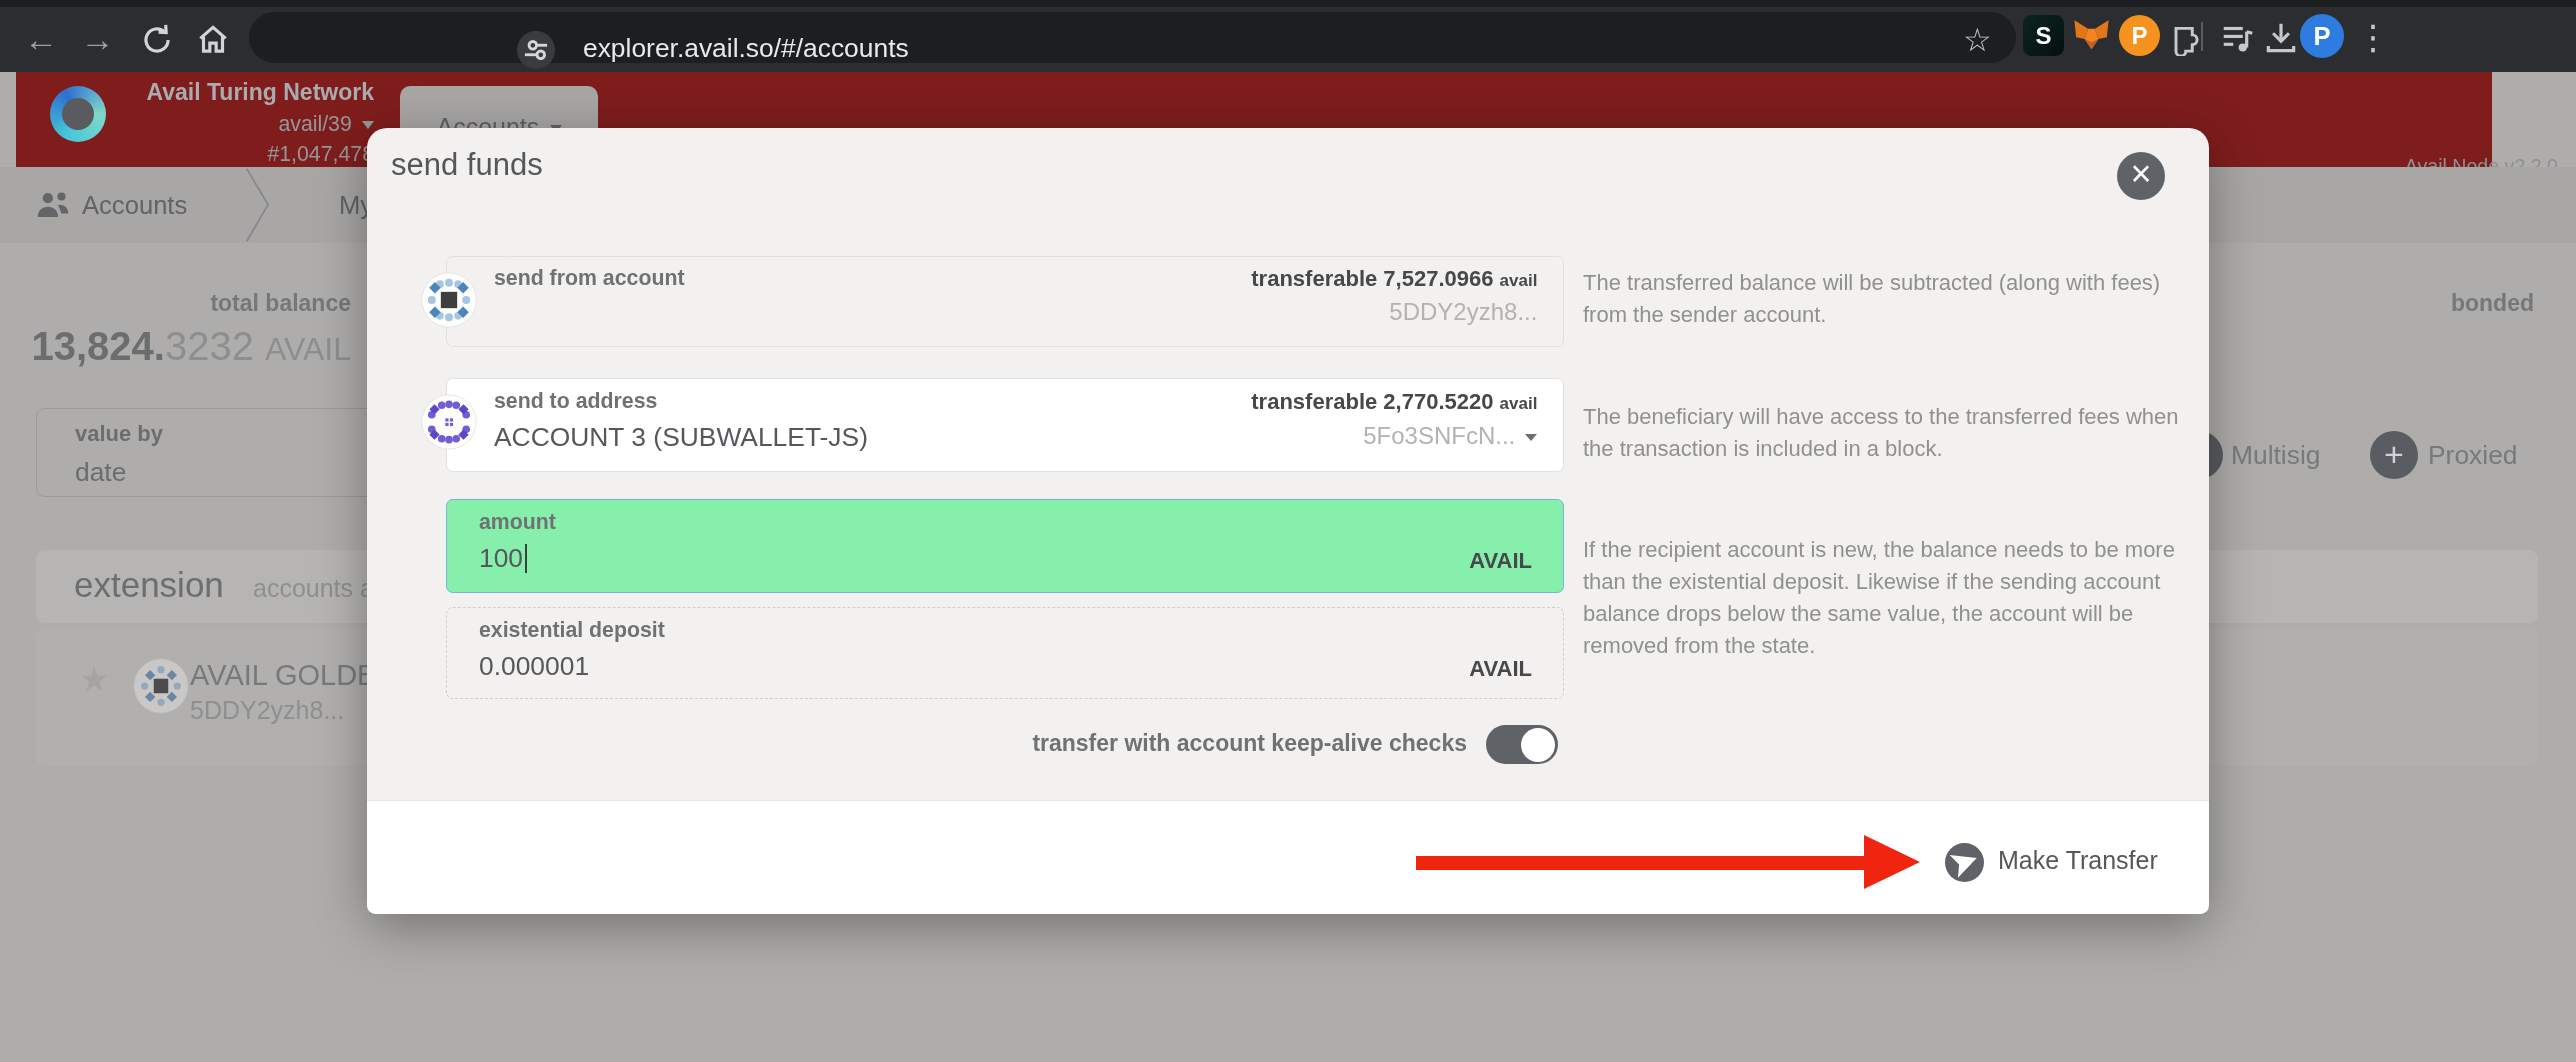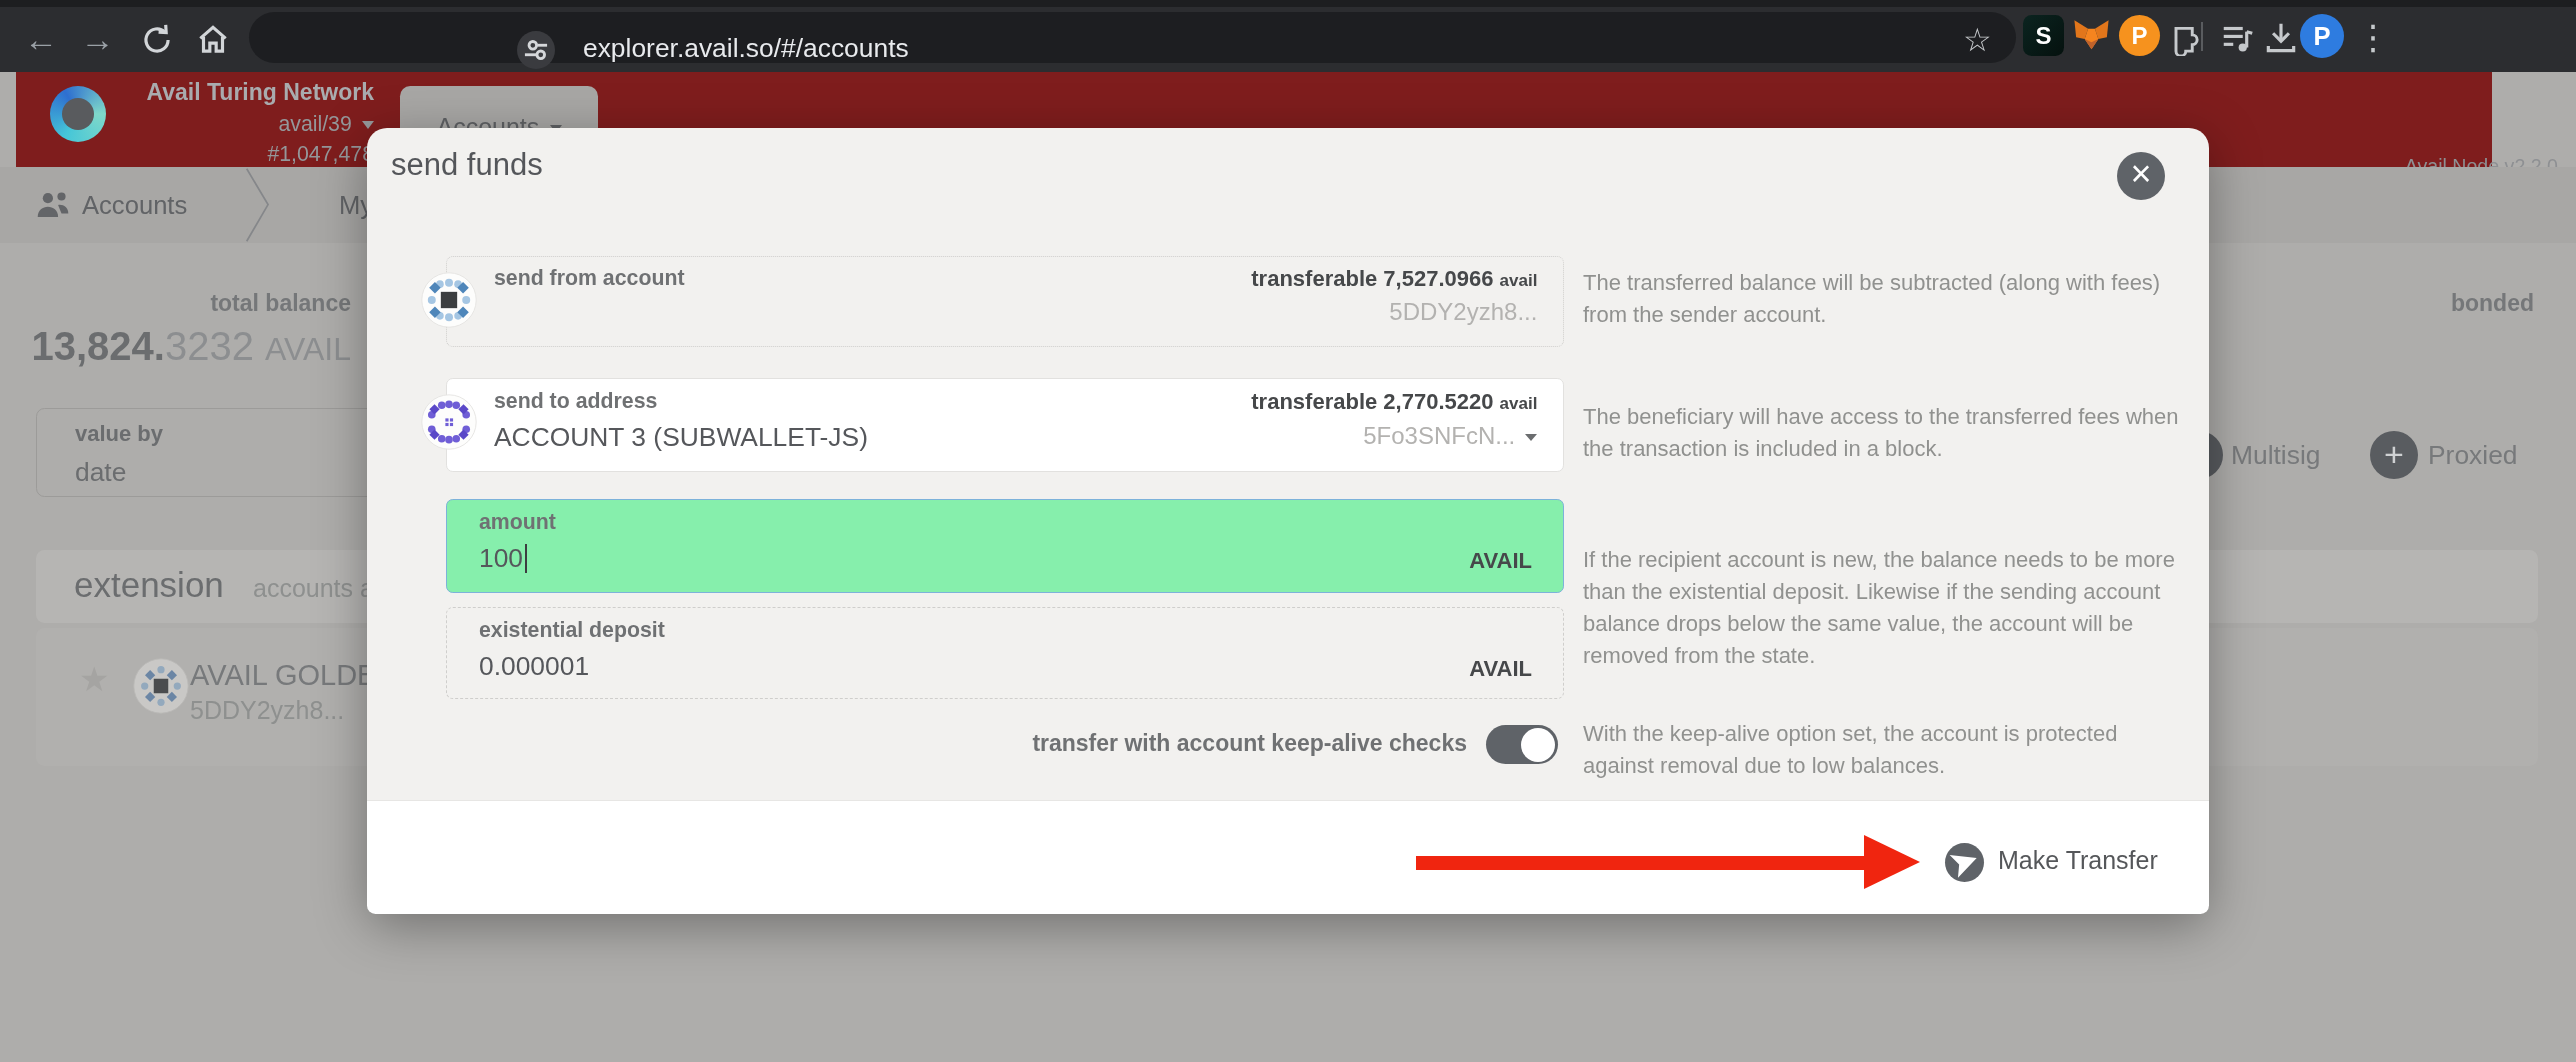--- a/index.html
+++ b/index.html
@@ -322,22 +322,21 @@
       <div class="abs unitlbl" style="right:31px;top:48px;">AVAIL</div>
     </div>
 
     <div class="abs togglelabel">transfer with account keep-alive checks</div>
     <div class="abs toggle">
         <div class="knob"></div>
       </div>
 
     <div class="abs helptxt" style="top:139px;">The transferred balance will be subtracted (along with fees) from the sender account.</div>
     <div class="abs helptxt" style="top:273px;">The beneficiary will have access to the transferred fees when the transaction is included in a block.</div>
-    <div class="abs helptxt" style="top:416px;">If the recipient account is new, the balance needs to be more than the existential deposit. Likewise if the sending account balance drops below the same value, the account will be removed from the state.</div>
-    <div class="abs helptxt" style="top:590px;">With the keep-alive option set, the account is protected against removal due to low balances.</div>
+    <div class="abs helptxt" style="top:406px;">If the recipient account is new, the balance needs to be more than the existential deposit. Likewise if the sending account balance drops below the same value, the account will be removed from the state.</div>
 
     <div class="abs mfooter">
       <div class="abs arrowbody"></div>
       <div class="abs arrowhead"></div>
       <div class="abs sendcircle">
         <svg width="39" height="39" viewBox="0 0 24 24">
             <polygon points="5,19.5 20,12 5,4.5 8.5,12" fill="#fff" transform="rotate(-20 12 12)"></polygon>
           </svg>
       </div>
       <div class="abs sendlbl">Make Transfer</div>

